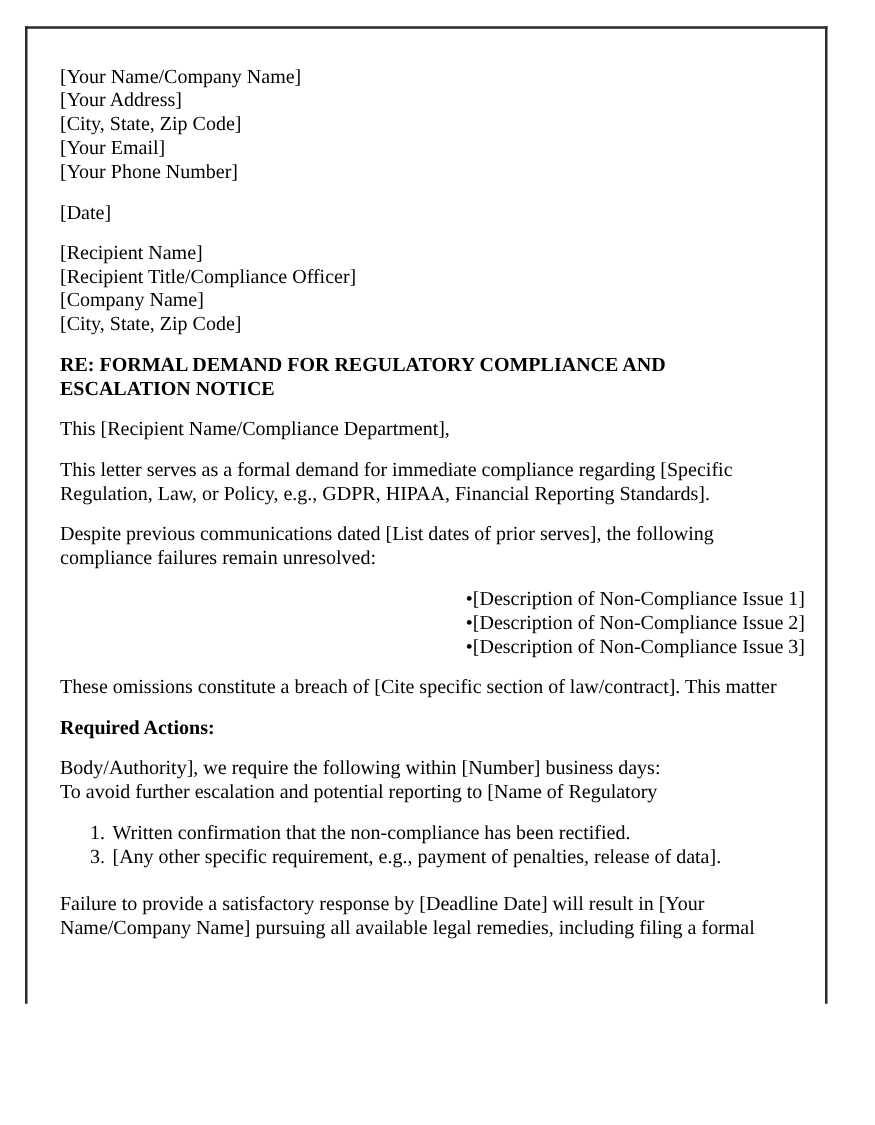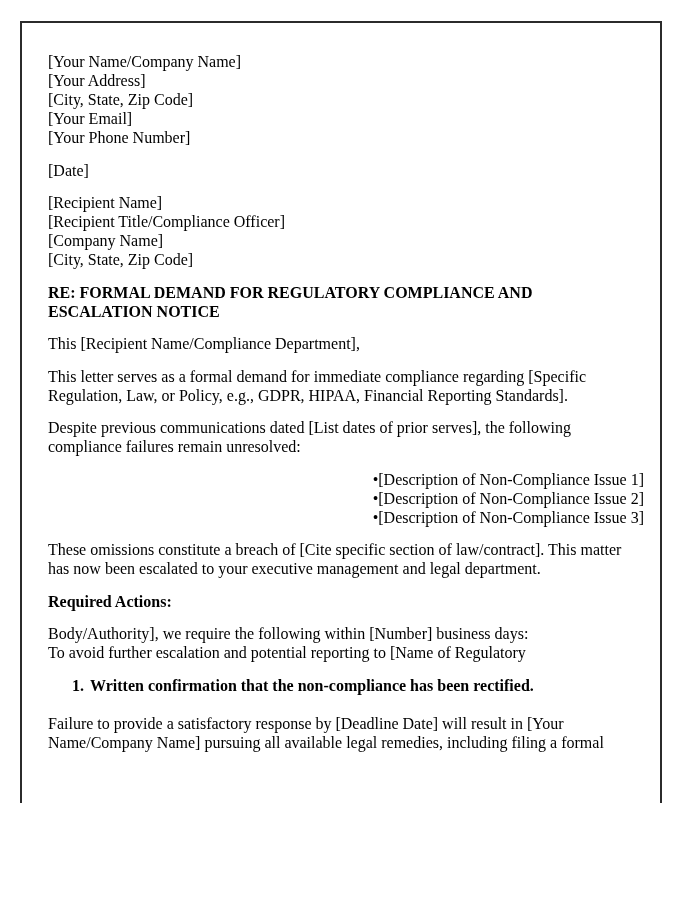--- a/index.html
+++ b/index.html
@@ -45,21 +45,20 @@
     text-align: right;
   }
   .li .marker {
     display: inline-block;
     width: 13px;
   }
   .li-num {
     line-height: 19px;
     white-space: nowrap;
     padding-left: 24px;
-    font-weight: bold;
   }
   .li-num .marker {
     display: inline-block;
     width: 18px;
   }
 </style>
 </head>
 <body>
 
 <div class="page">
@@ -95,30 +94,30 @@
         <div class="line">Despite previous communications dated [List dates of prior serves], the following</div>
         <div class="line">compliance failures remain unresolved:</div>
       </div>
       <div class="block">
         <div class="li"><span class="marker">•</span><span>[Description of Non-Compliance Issue 1]</span></div>
         <div class="li"><span class="marker">•</span><span>[Description of Non-Compliance Issue 2]</span></div>
         <div class="li"><span class="marker">•</span><span>[Description of Non-Compliance Issue 3]</span></div>
       </div>
       <div class="block">
         <div class="line">These omissions constitute a breach of [Cite specific section of law/contract]. This matter</div>
-        <div class="line">has now been escalated to your executive management and legal department.</div>
       </div>
       <div class="block heading">
         <div class="line">Required Actions:</div>
       </div>
       <div class="block">
         <div class="line">Body/Authority], we require the following within [Number] business days:</div>
         <div class="line">To avoid further escalation and potential reporting to [Name of Regulatory</div>
       </div>
       <div class="block">
         <div class="li-num"><span class="marker">1.</span><span>Written confirmation that the non-compliance has been rectified.</span></div>
+        <div class="li-num"><span class="marker">3.</span><span>[Any other specific requirement, e.g., payment of penalties, release of data].</span></div>
       </div>
       <div class="block">
         <div class="line">Failure to provide a satisfactory response by [Deadline Date] will result in [Your</div>
         <div class="line">Name/Company Name] pursuing all available legal remedies, including filing a formal</div>
       </div>
     </div>
 </div>
 
 </body></html>

